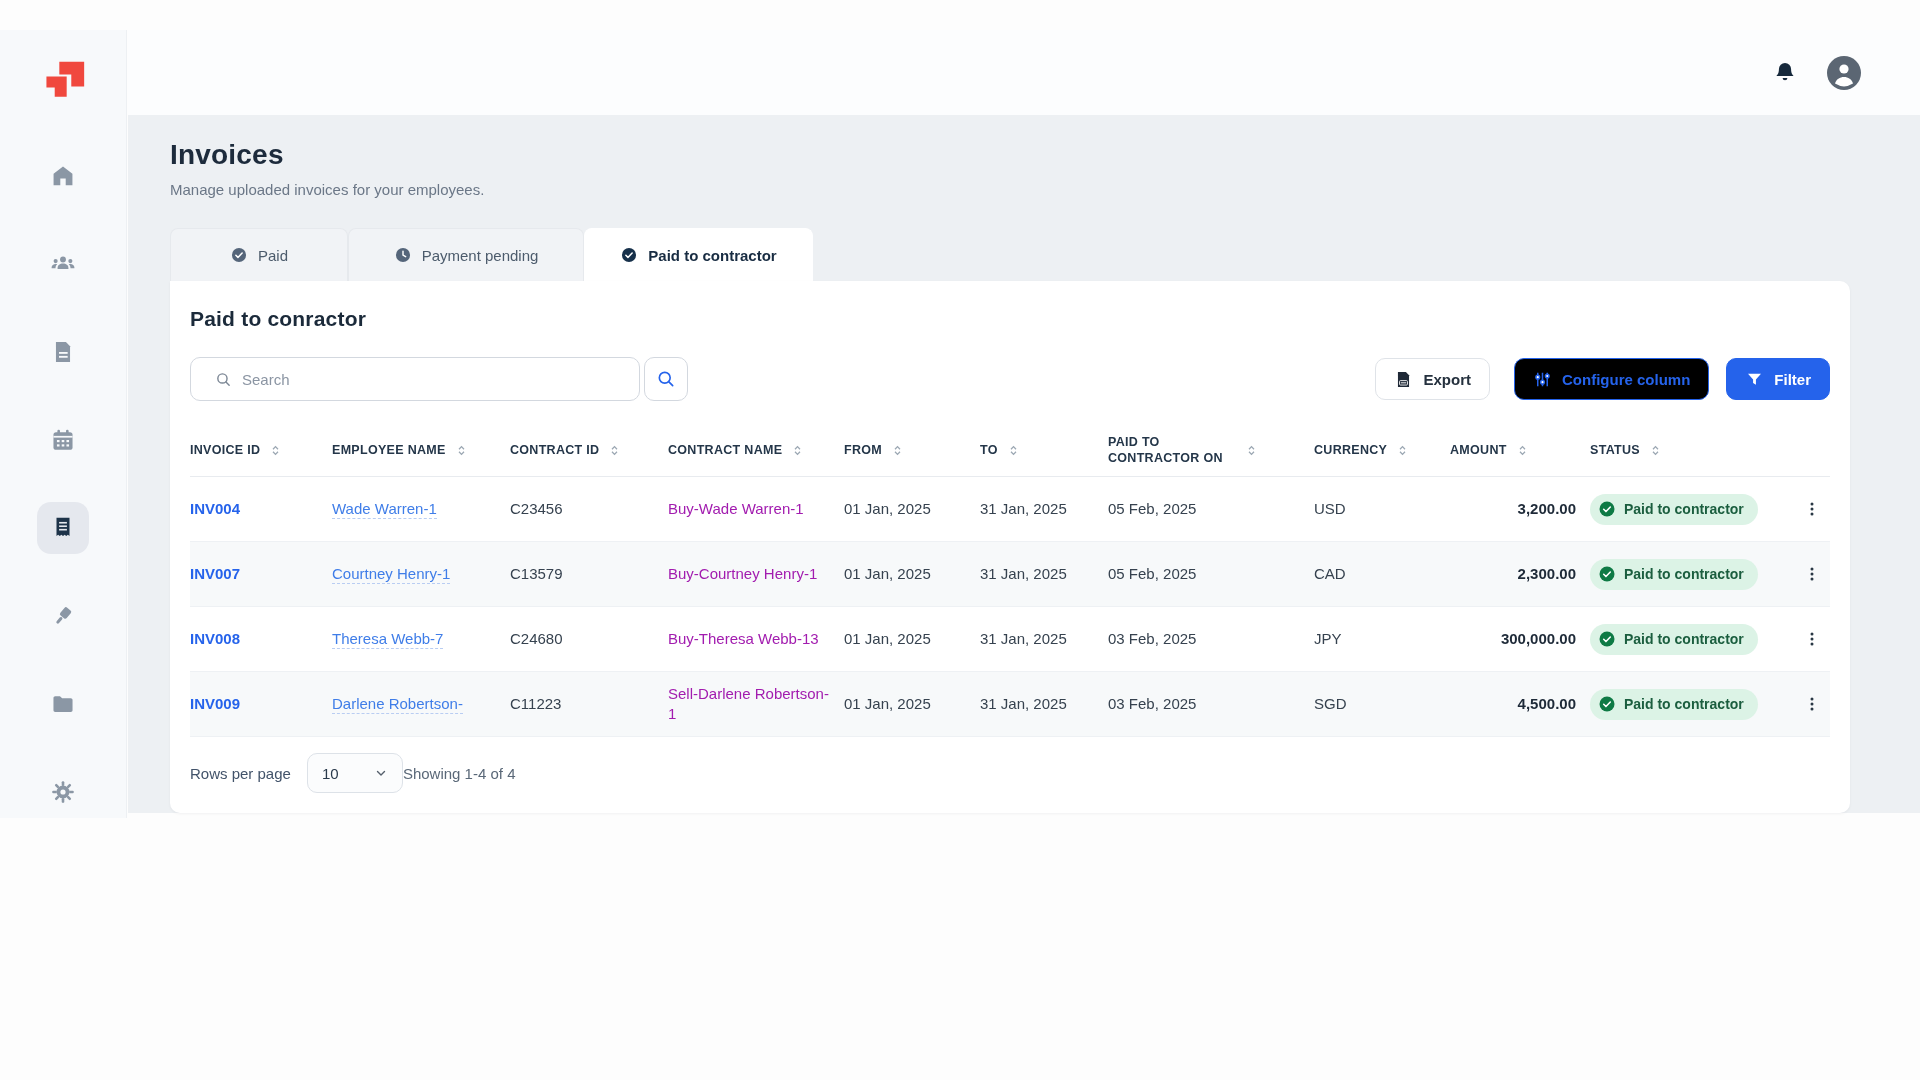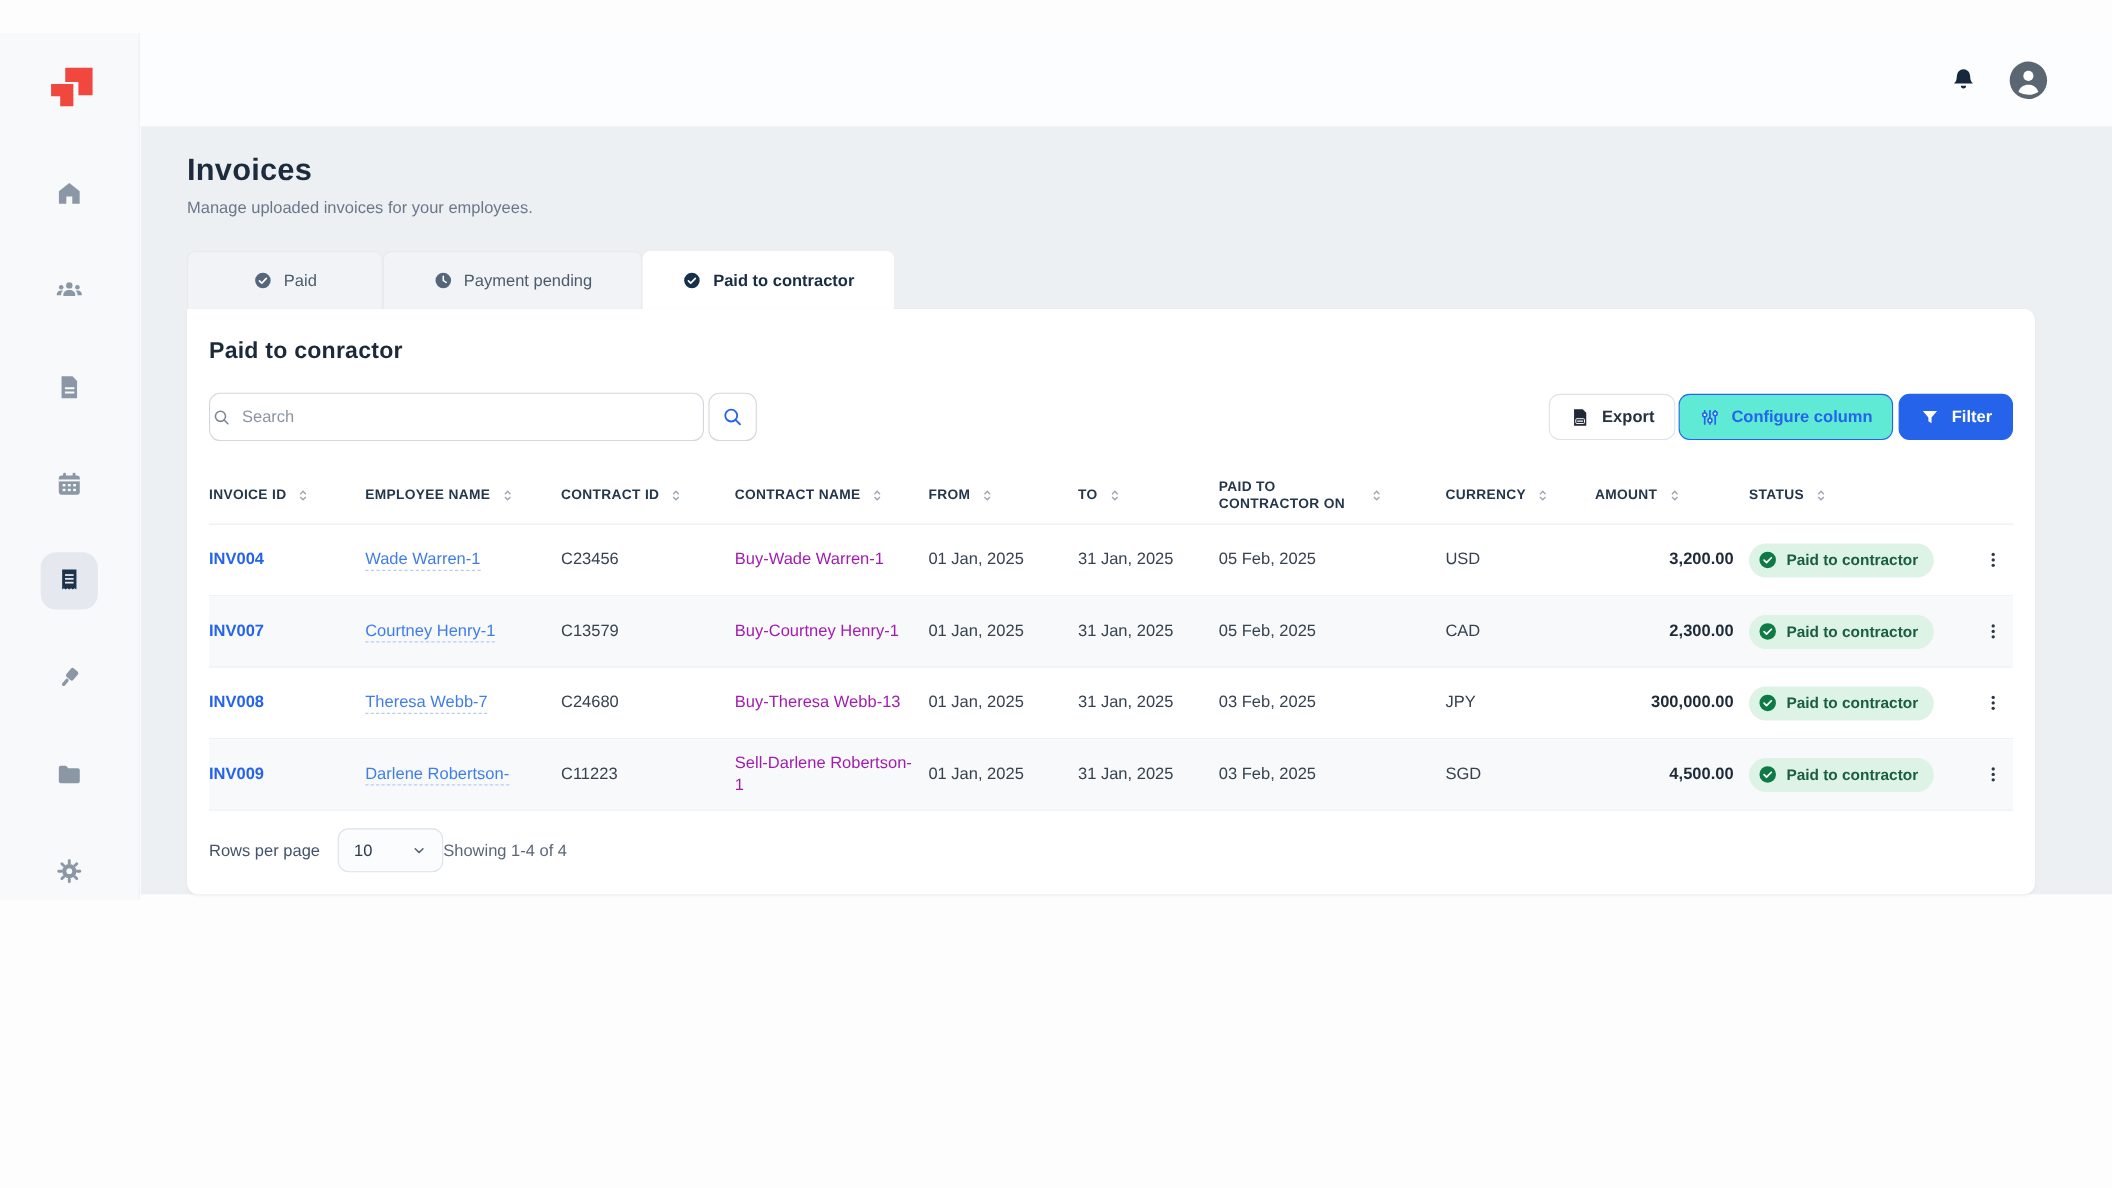--- a/index.html
+++ b/index.html
@@ -30,32 +30,32 @@
   .tab { height:53px; display:flex; align-items:center; justify-content:center; gap:10px; padding:0 34px; background:#f1f3f6; border:1px solid #e6e9ed; border-bottom:none; font-size:15px; color:#4c5b6c; cursor:pointer; border-radius:8px 8px 0 0; }
   .tab svg { width:18px; height:18px; }
   .tab.active { background:#ffffff; color:#182c42; font-weight:600; border-color:#ffffff; }
   .tab-1 { width:236px; } .tab-2 { width:178px; } .tab-3 { width:229px; }
 
   
   .card { position:absolute; left:42px; top:166px; width:1680px; background:#ffffff; border-radius:0 10px 10px 10px; box-shadow:0 1px 3px rgba(16,24,40,.05); padding:0 20px 4px 20px; }
   .card-heading { font-size:21px; font-weight:700; color:#1b2a3a; margin:26px 0 0 0; letter-spacing:.2px; }
 
   .toolbar { margin-top:26px; display:flex; align-items:center; }
-  .search-box { width:450px; height:44px; border:1px solid #d3d8df; border-radius:10px; background:#fff; display:flex; align-items:center; padding:0 2px; gap:10px; }
+  .search-box { width:450px; height:44px; border:1px solid #d3d8df; border-radius:10px; background:#fff; display:flex; align-items:center; padding:0 24px; gap:10px; }
   .search-box svg { width:17px; height:17px; flex:none; }
   .search-box input { border:none; outline:none; font-size:15px; color:#2d3a48; width:100%; font-family:"Liberation Sans", sans-serif; background:transparent; }
   .search-box input::placeholder { color:#8b95a3; }
   .search-btn { width:44px; height:44px; margin-left:4px; border:1px solid #d3d8df; border-radius:10px; background:#fff; display:flex; align-items:center; justify-content:center; cursor:pointer; }
   .search-btn svg { width:20px; height:20px; }
   .toolbar-spacer { flex:1; }
   .btn { height:42px; display:inline-flex; align-items:center; gap:10px; border-radius:10px; font-size:15px; font-weight:600; cursor:pointer; padding:0 18px; }
   .btn svg { width:19px; height:19px; }
   .btn-export { background:#fff; border:1px solid #dfe3e8; color:#25313e; }
-  .btn-configure { background:#5eead4; border:1px solid #2563eb; color:#2563eb; margin-left:3px; }
-  .btn-filter { background:#2563eb; border:1px solid #2563eb; color:#fff; margin-left:5px;justify-content:center; }
+  .btn-configure { background:#000000; border:1px solid #2563eb; color:#2563eb; margin-left:24px; }
+  .btn-filter { background:#2563eb; border:1px solid #2563eb; color:#fff; margin-left:17px;justify-content:center; }
 
   
   .tbl { margin-top:28px; }
   .tr { display:grid; grid-template-columns:142px 178px 158px 176px 136px 128px 206px 136px 140px 210px 30px; align-items:center; }
   .thead { border-bottom:1px solid #e8ebef; padding:6px 0 10px 0; }
   .th { display:flex; align-items:center; gap:8px; font-size:12.5px; font-weight:700; color:#243649; letter-spacing:.3px; line-height:1.25; padding-right:10px; }
   .th svg { width:15px; height:15px; flex:none; cursor:pointer; }
   .row { height:65px; border-bottom:1px solid #eef1f4; font-size:15px; color:#36424f; }
   .row:nth-child(odd) { background:#f7f9fa; }
   .cell { padding-right:14px; line-height:1.35; }

